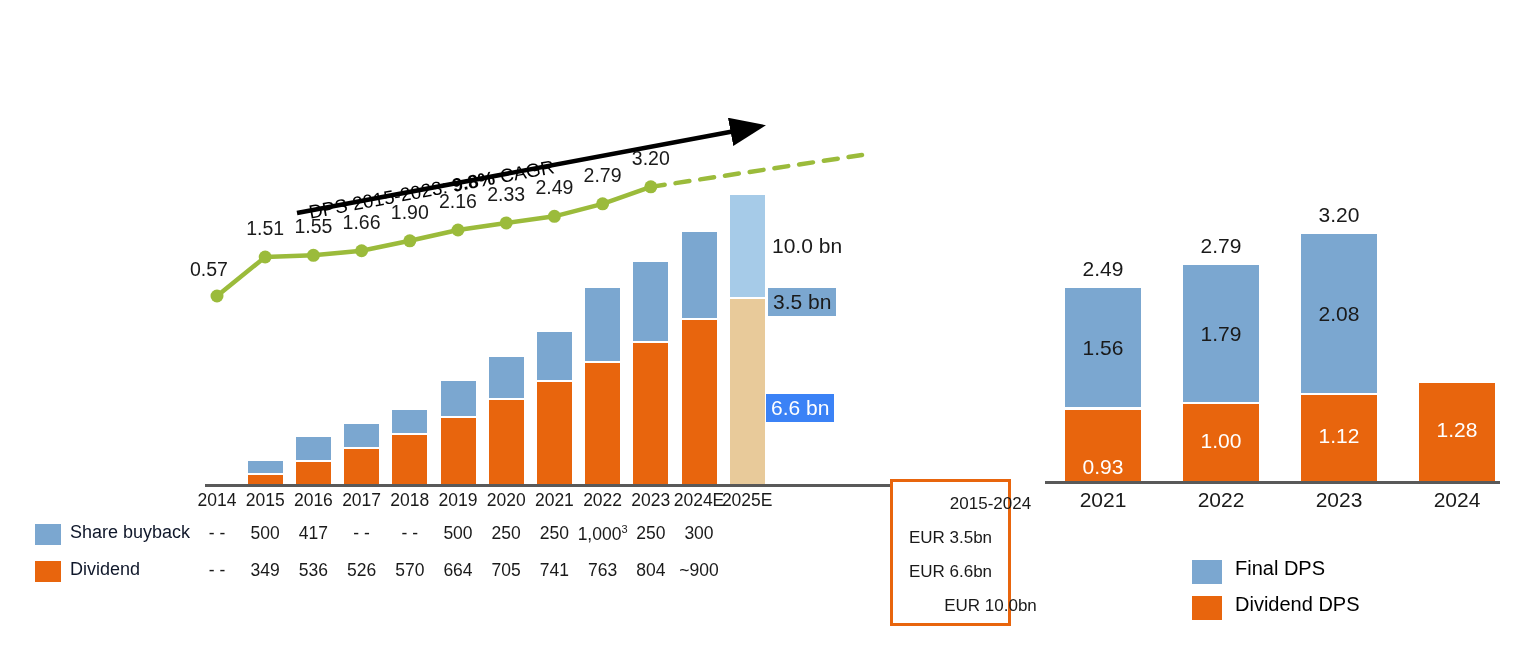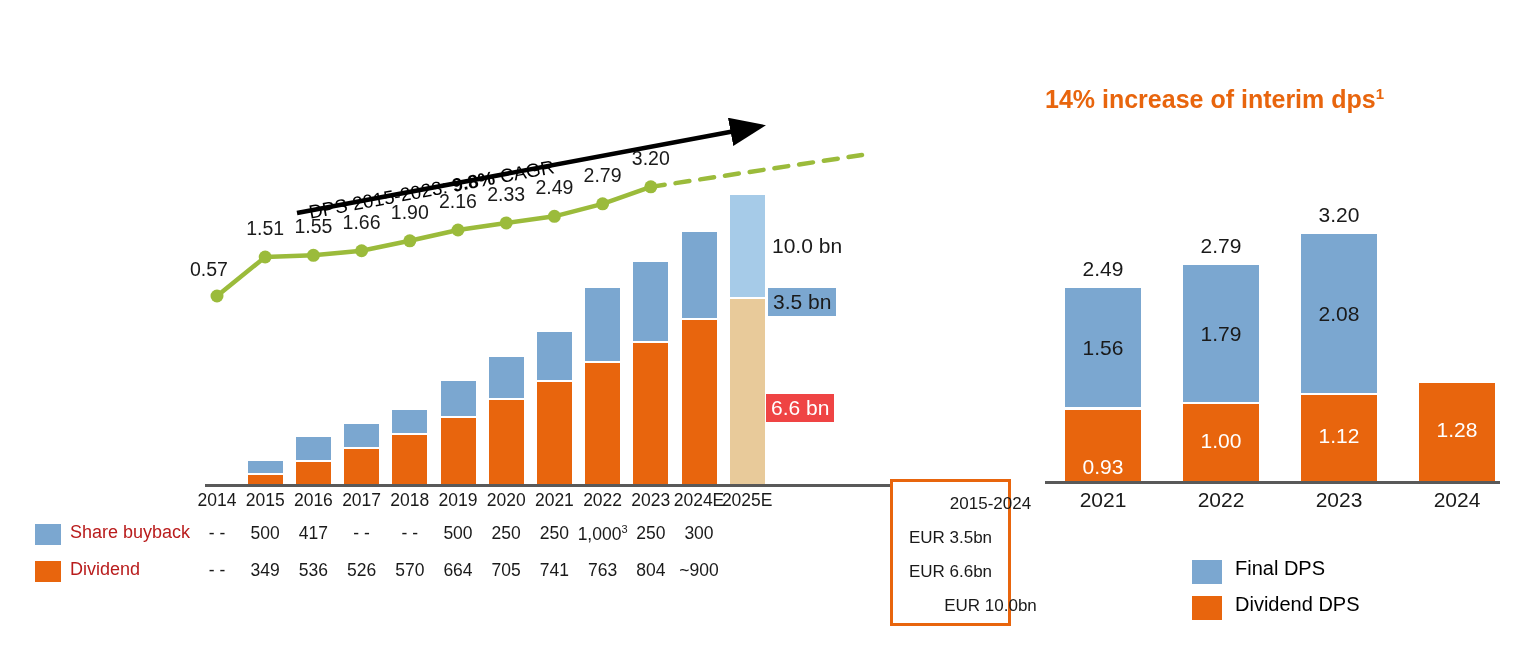--- a/index.html
+++ b/index.html
@@ -48,25 +48,25 @@
     transform-origin:0 0;
   }
   .cagr-text b{font-weight:bold;}
 
   
   .callout{
     position:absolute;font-size:21px;white-space:nowrap;padding:2px 5px;
   }
   .callout-total{color:#1a1a1a;background:#ffffff;}
   .callout-buy{color:#1a1a1a;background:#7BA7D0;}
-  .callout-div{color:#ffffff;background:#ef4444;}
+  .callout-div{color:#ffffff;background:#3b82f6;}
 
   
   .legend-sw{position:absolute;width:26px;height:21px;}
-  .legend-lbl{position:absolute;font-size:18px;color:#b91c1c;white-space:nowrap;}
+  .legend-lbl{position:absolute;font-size:18px;color:#0f172a;white-space:nowrap;}
   .cell{
     position:absolute;font-size:17.5px;color:#1a1a1a;text-align:center;
     white-space:nowrap;
   }
   .cell sup{font-size:11px;}
 
   
   #summary-box{
     position:absolute;left:890px;top:479px;width:121px;height:147px;
     border:3px solid #E8650D;background:#ffffff;box-sizing:border-box;
@@ -237,23 +237,20 @@
   <div id="summary-box">
     <div class="sum-line bold" style="top:12px;">2015-2024</div>
     <div class="sum-line" style="top:46px;">EUR 3.5bn</div>
     <div class="sum-line" style="top:80px;text-align:center;">EUR 6.6bn</div>
     <div class="sum-line bold" style="top:114px;">EUR 10.0bn</div>
   </div>
 </div>
 
 <div class="abs" id="right-plot">
 
-  <div class="abs panel-title" style="left:25px;top:85px;">
-    <span>14% increase of interim dps</span><sup>1</sup>
-  </div>
 
   <div id="bars-right">
       <div class="bar" style="left: 45px; width: 76px; height: 190.641px; bottom: 167px;">
         <div class="seg seg-div" style="height: 71.2031px; bottom: 0px;"></div>
         <div class="seg seg-buy" style="height: 119.438px; bottom: 73.7031px;"></div>
       </div>
       <div class="rlabel-in light" style="left: 33px; top: 431.398px; width: 100px; margin-top: 24px;">0.93</div>
       <div class="rlabel-in dark" style="left: 33px; top: 336.078px; width: 100px;">1.56</div>
       <div class="rlabel-top" style="left: 33px; top: 257.359px; width: 100px;">2.49</div>
       <div class="bar" style="left: 163px; width: 76px; height: 213.609px; bottom: 167px;">

